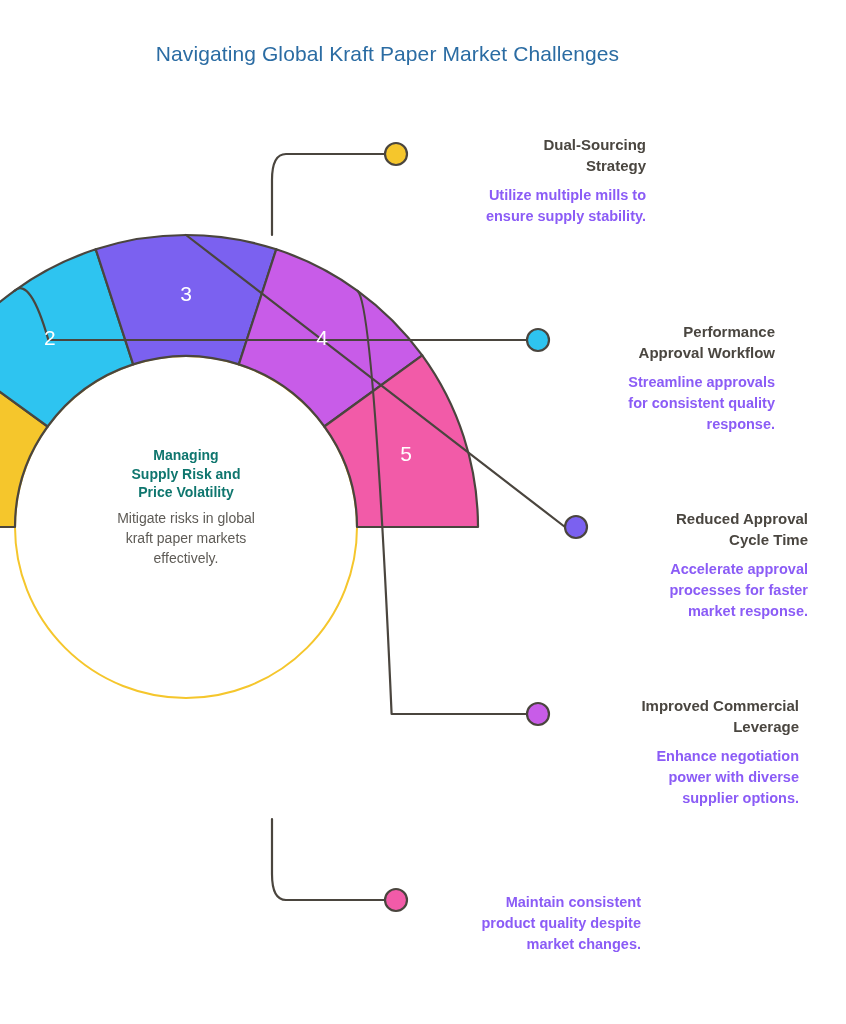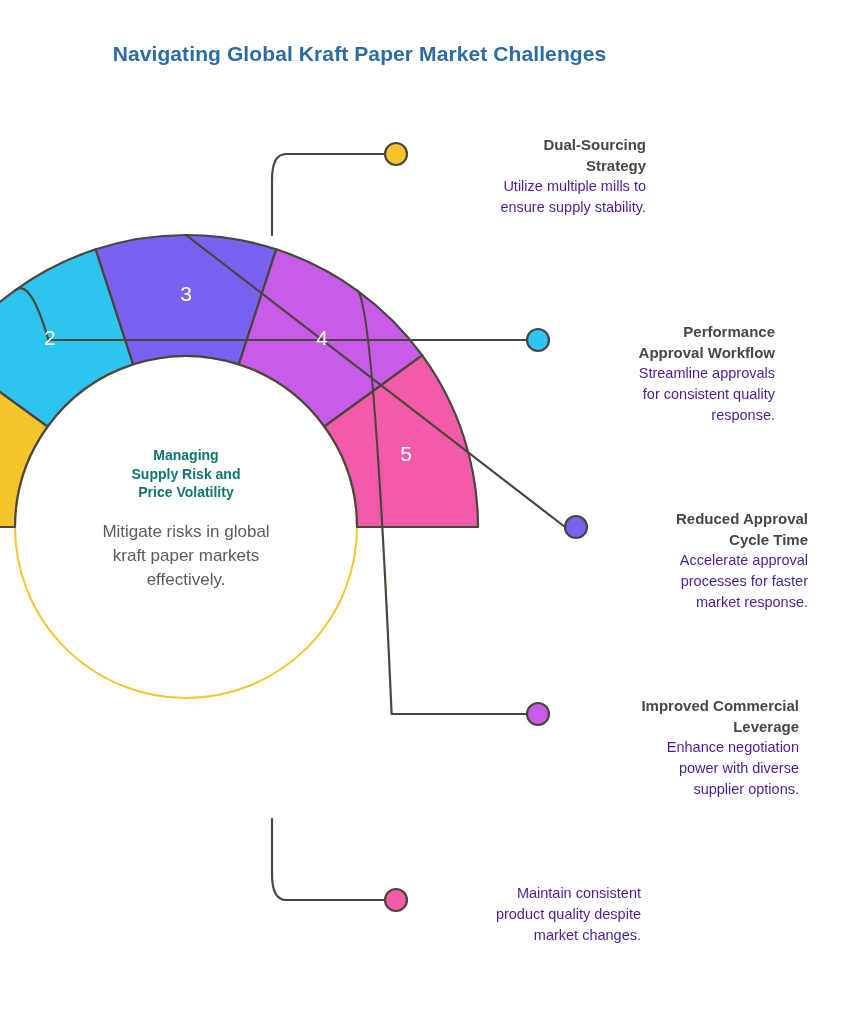--- a/index.html
+++ b/index.html
@@ -11,23 +11,24 @@
     overflow:hidden;
     position:relative;
   }
   #stage{position:relative;width:846px;height:1024px;}
 
   .page-title{
     position:absolute;
     left:0;top:42px;width:719px;
     text-align:center;
     font-size:21px;
-    font-weight:bold;
+    font-weight:normal;
     color:#2B6CA3;
     letter-spacing:.1px;
+    padding-left:28px;
   }
 
   svg.chart{
     position:absolute;left:0;top:0;width:846px;height:1024px;
     overflow:visible;
   }
 
   .seg-num{
     font-family:"Liberation Sans", sans-serif;
     font-size:21px;
@@ -44,41 +45,43 @@
     text-align:center;
   }
   .hub-title{
     font-size:14px;
     font-weight:bold;
     color:#0f766e;
     line-height:1.33;
     white-space:pre-line;
   }
   .hub-desc{
-    margin-top:18px;
-    font-size:17px;
+    margin-top:6px;
+    font-size:14px;
     color:#5E5B56;
     line-height:1.43;
     white-space:pre-line;
   }
 
   
   .callout{position:absolute;text-align:right;}
   .callout-title{
     font-size:15px;
     font-weight:bold;
     color:#4A4640;
     line-height:1.38;
     white-space:pre-line;
   }
   .callout-desc{
+    margin-top:9px;
     font-size:14.5px;
-    color:#4c1d95;
+    color:#8b5cf6;
     line-height:1.44;
     white-space:pre-line;
+    font-weight:bold;
   }
 
   .c1{left:416px;top:135px;width:230px;}
   .c2{left:560px;top:322px;width:215px;}
   .c3{left:598px;top:509px;width:210px;}
   .c4{left:574px;top:696px;width:225px;}
   .c5{left:416px;top:883px;width:225px;}
 </style>
 </head>
 <body>

